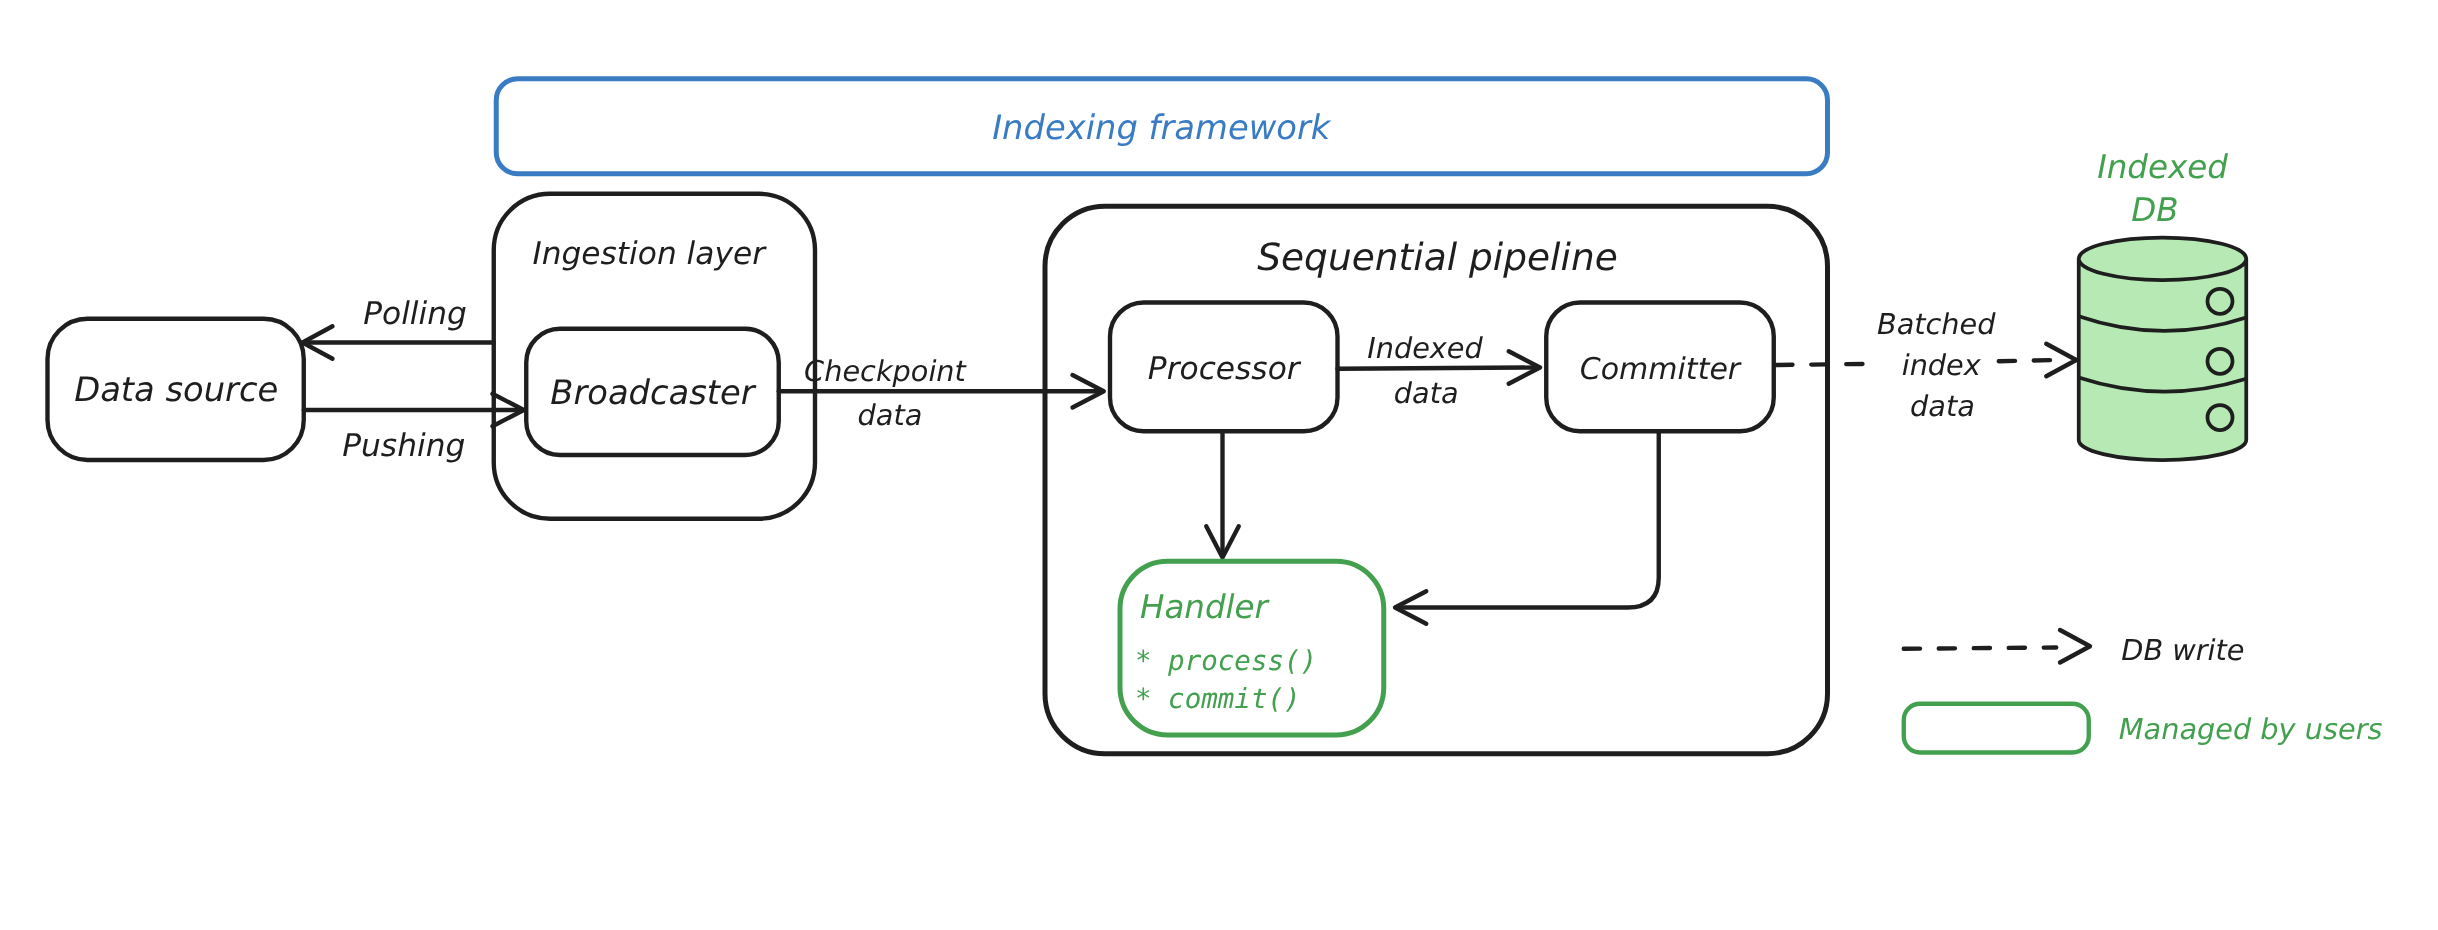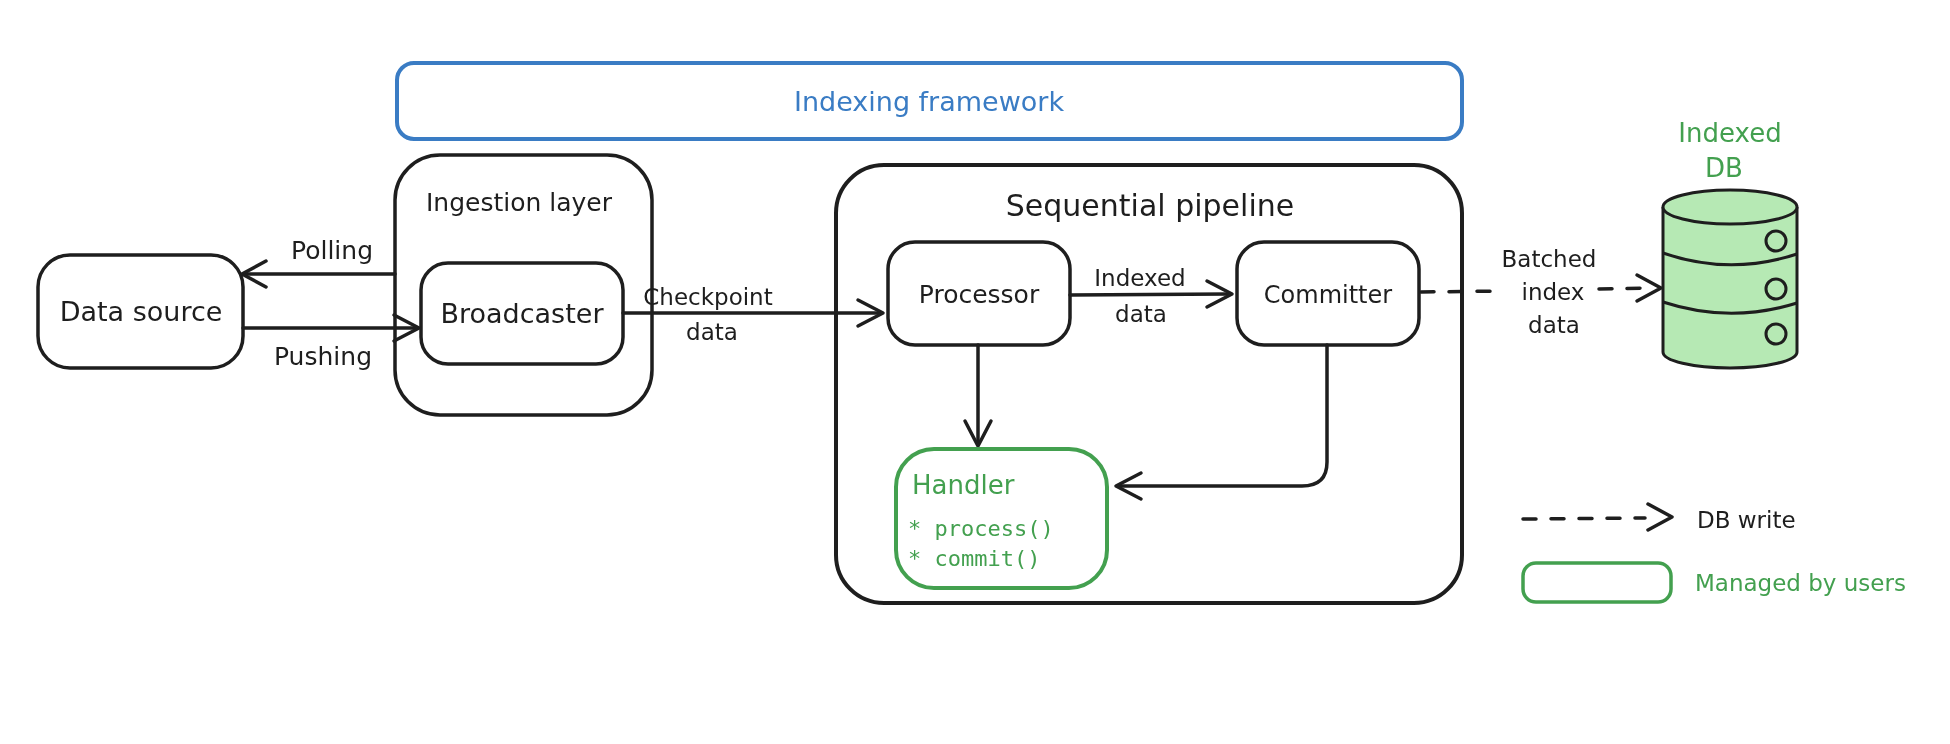--- a/index.html
+++ b/index.html
@@ -8,20 +8,21 @@
     --green:#43a04f;
     --green-fill:#b6e9b4;
     --bg:#ffffff;
   }
   html,body{margin:0;padding:0;background:var(--bg);}
   .stage{
     position:relative;
     width:1944px;height:744px;
     background:var(--bg);
     font-family:"DejaVu Sans", sans-serif;
+    font-style:italic;
   }
   svg{display:block;}
   text{
     font-family:"DejaVu Sans", sans-serif;
     fill:var(--ink);
   }
   .ink-box{fill:none;stroke:var(--ink);stroke-width:3.5;}
   .blue-box{fill:none;stroke:var(--blue);stroke-width:4;}
   .green-box{fill:none;stroke:var(--green);stroke-width:4;}
   .edge{fill:none;stroke:var(--ink);stroke-width:3.5;stroke-linecap:round;stroke-linejoin:round;}

